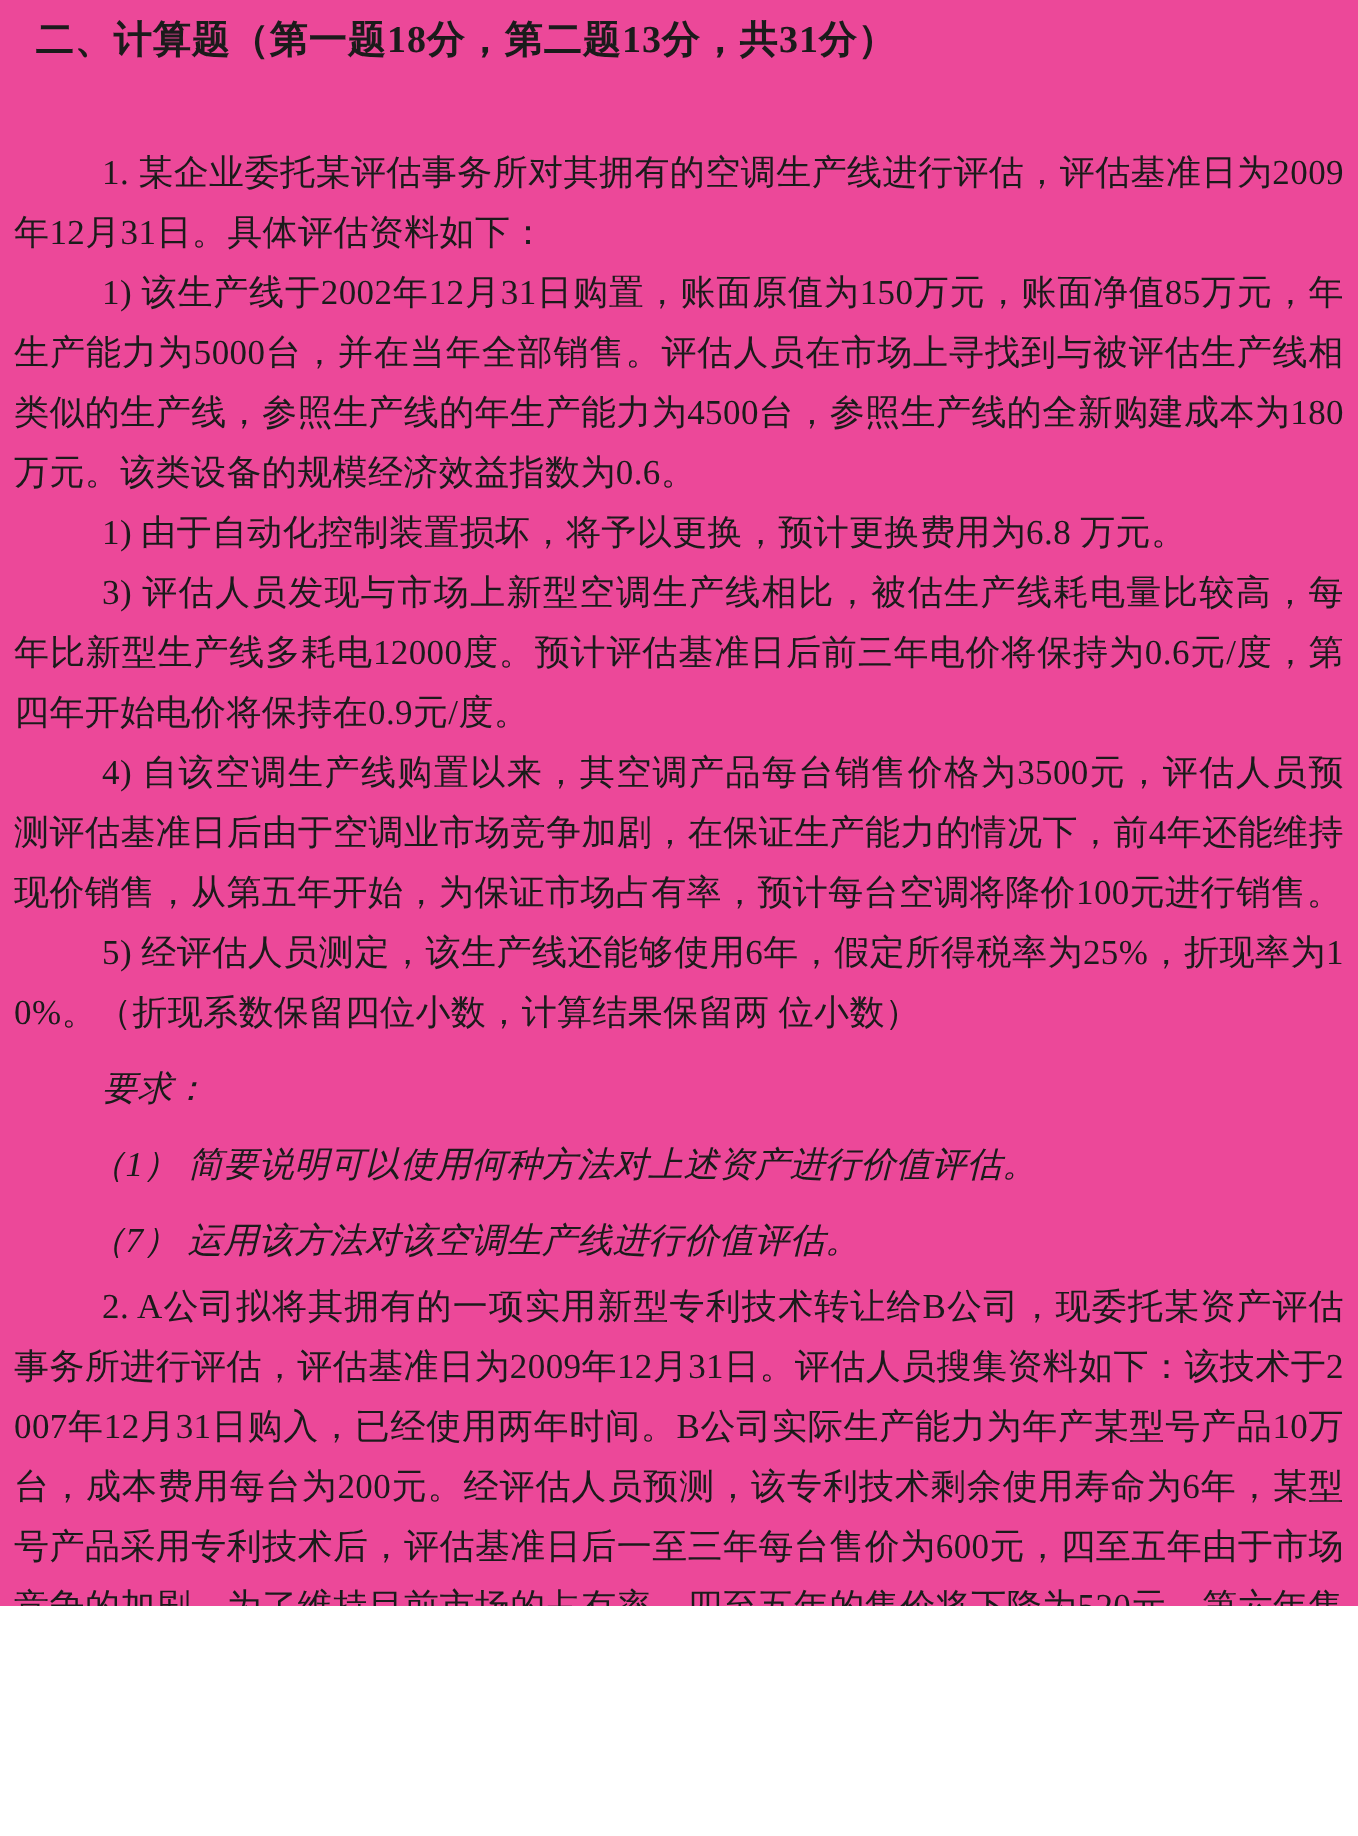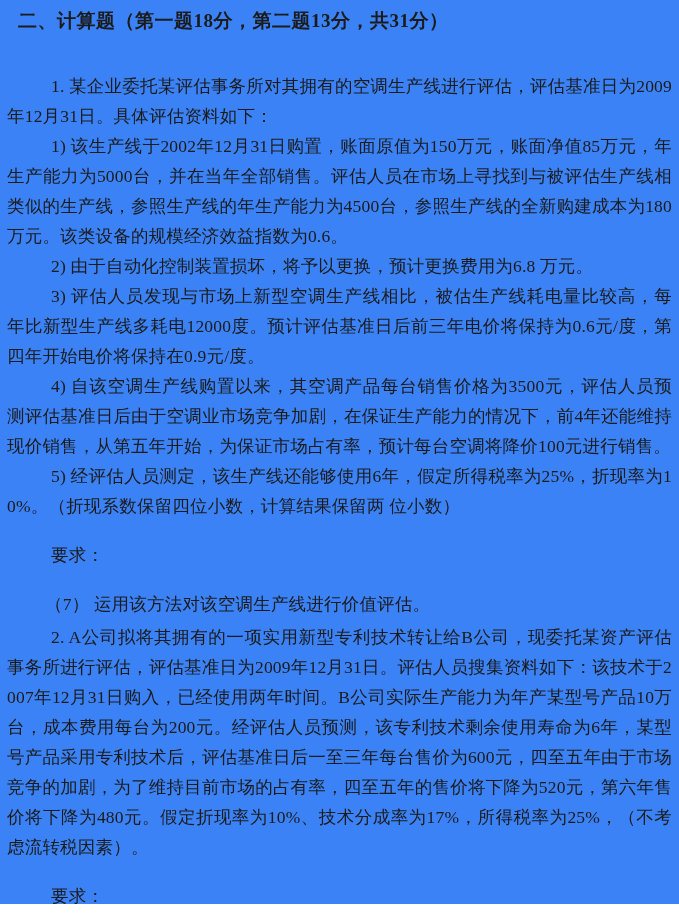--- a/index.html
+++ b/index.html
@@ -3,22 +3,22 @@
 <meta charset="utf-8">
 <style>
   html, body {
     margin: 0;
     padding: 0;
     background: #ffffff;
   }
   .page {
     position: relative;
     width: 679px;
-    height: 904px;
-    background: #3b82f6;
+    height: 803px;
+    background: #ec4899;
     overflow: hidden;
     box-sizing: border-box;
     padding: 5px 7px 0 7px;
     font-family: "Liberation Serif", "DejaVu Serif", serif;
     color: #1b1b1b;
     -webkit-font-smoothing: antialiased;
   }
   .heading {
     font-size: 19px;
     font-weight: bold;
@@ -32,41 +32,43 @@
     line-height: 30px;
     text-align: justify;
     text-indent: 44px;
     letter-spacing: 0.2px;
     word-break: break-all;
   }
   .para.req {
     text-indent: 38px;
   }
   .sp {
-    margin-top: 19px;
+    margin-top: 8px;
+    font-style: italic;
   }
   .sp-sm {
     margin-top: 3px;
   }
 </style>
 </head>
 <body>
 
 <div class="page">
 
   <h1 class="heading">二、计算题（第一题18分，第二题13分，共31分）</h1>
 
   <section>
     <p class="para">1. 某企业委托某评估事务所对其拥有的空调生产线进行评估，评估基准日为2009年12月31日。具体评估资料如下：</p>
     <p class="para">1) 该生产线于2002年12月31日购置，账面原值为150万元，账面净值85万元，年生产能力为5000台，并在当年全部销售。评估人员在市场上寻找到与被评估生产线相类似的生产线，参照生产线的年生产能力为4500台，参照生产线的全新购建成本为180万元。该类设备的规模经济效益指数为0.6。</p>
-    <p class="para">2) 由于自动化控制装置损坏，将予以更换，预计更换费用为6.8 万元。</p>
+    <p class="para">1) 由于自动化控制装置损坏，将予以更换，预计更换费用为6.8 万元。</p>
     <p class="para">3) 评估人员发现与市场上新型空调生产线相比，被估生产线耗电量比较高，每年比新型生产线多耗电12000度。预计评估基准日后前三年电价将保持为0.6元/度，第四年开始电价将保持在0.9元/度。</p>
     <p class="para">4) 自该空调生产线购置以来，其空调产品每台销售价格为3500元，评估人员预测评估基准日后由于空调业市场竞争加剧，在保证生产能力的情况下，前4年还能维持现价销售，从第五年开始，为保证市场占有率，预计每台空调将降价100元进行销售。</p>
     <p class="para">5) 经评估人员测定，该生产线还能够使用6年，假定所得税率为25%，折现率为10%。（折现系数保留四位小数，计算结果保留两 位小数）</p>
     <p class="para sp">要求：</p>
+    <p class="para req sp">（1） 简要说明可以使用何种方法对上述资产进行价值评估。</p>
     <p class="para req sp">（7） 运用该方法对该空调生产线进行价值评估。</p>
   </section>
 
   <section>
     <p class="para sp-sm">2. A公司拟将其拥有的一项实用新型专利技术转让给B公司，现委托某资产评估事务所进行评估，评估基准日为2009年12月31日。评估人员搜集资料如下：该技术于2007年12月31日购入，已经使用两年时间。B公司实际生产能力为年产某型号产品10万台，成本费用每台为200元。经评估人员预测，该专利技术剩余使用寿命为6年，某型号产品采用专利技术后，评估基准日后一至三年每台售价为600元，四至五年由于市场竞争的加剧，为了维持目前市场的占有率，四至五年的售价将下降为520元，第六年售价将下降为480元。假定折现率为10%、技术分成率为17%，所得税率为25%，（不考虑流转税因素）。</p>
     <p class="para sp">要求：</p>
     <p class="para req sp">（1） 简要说明应如何对无形资产进行价值评估。</p>
   </section>
 
 </div>

